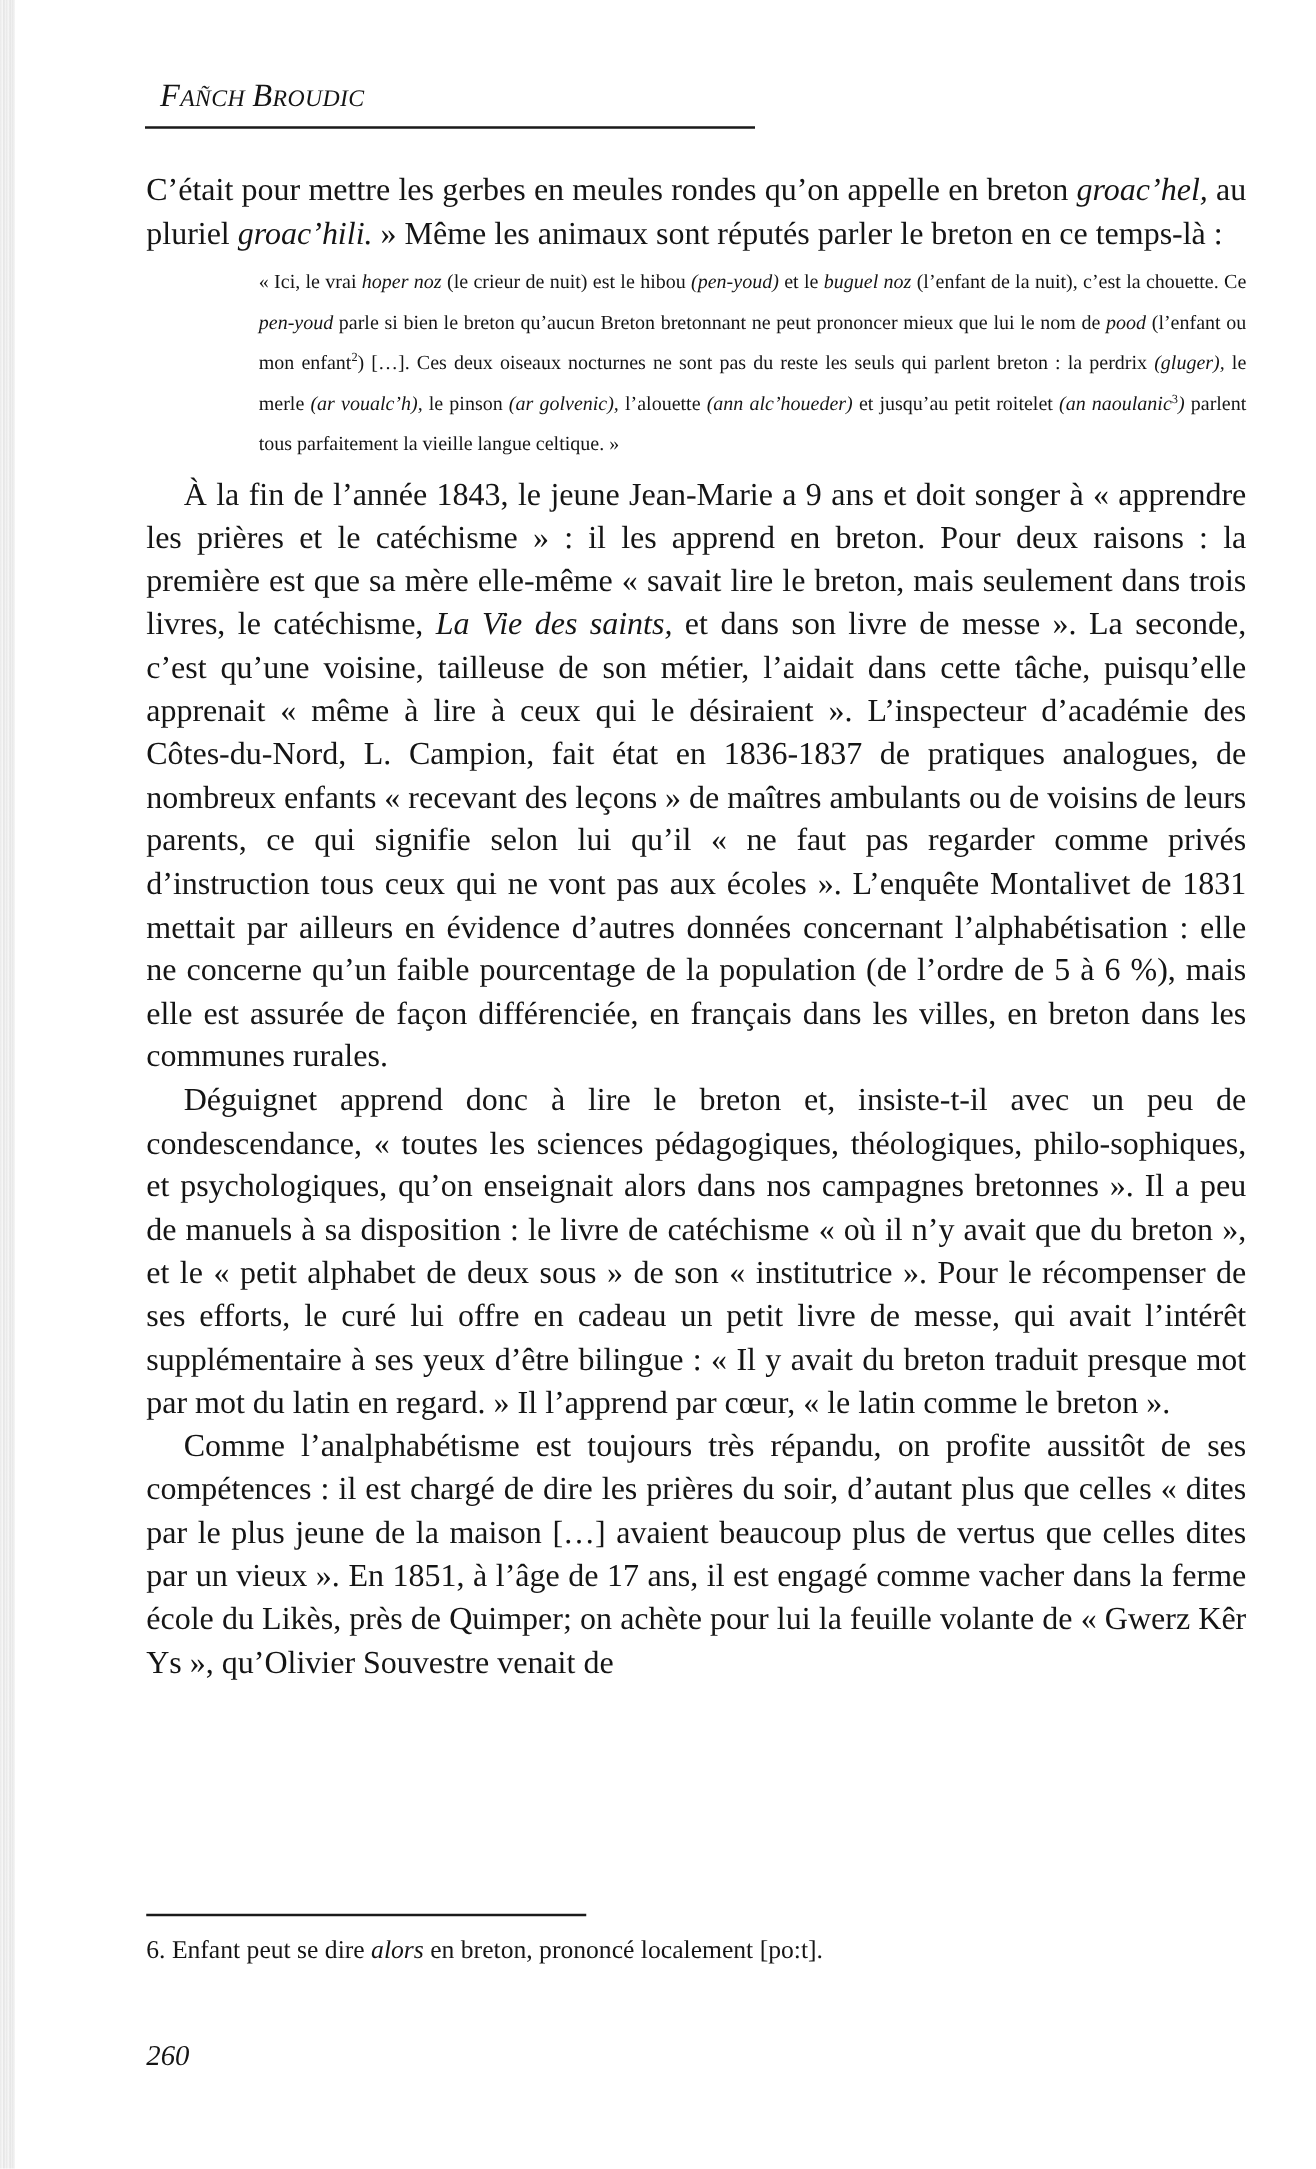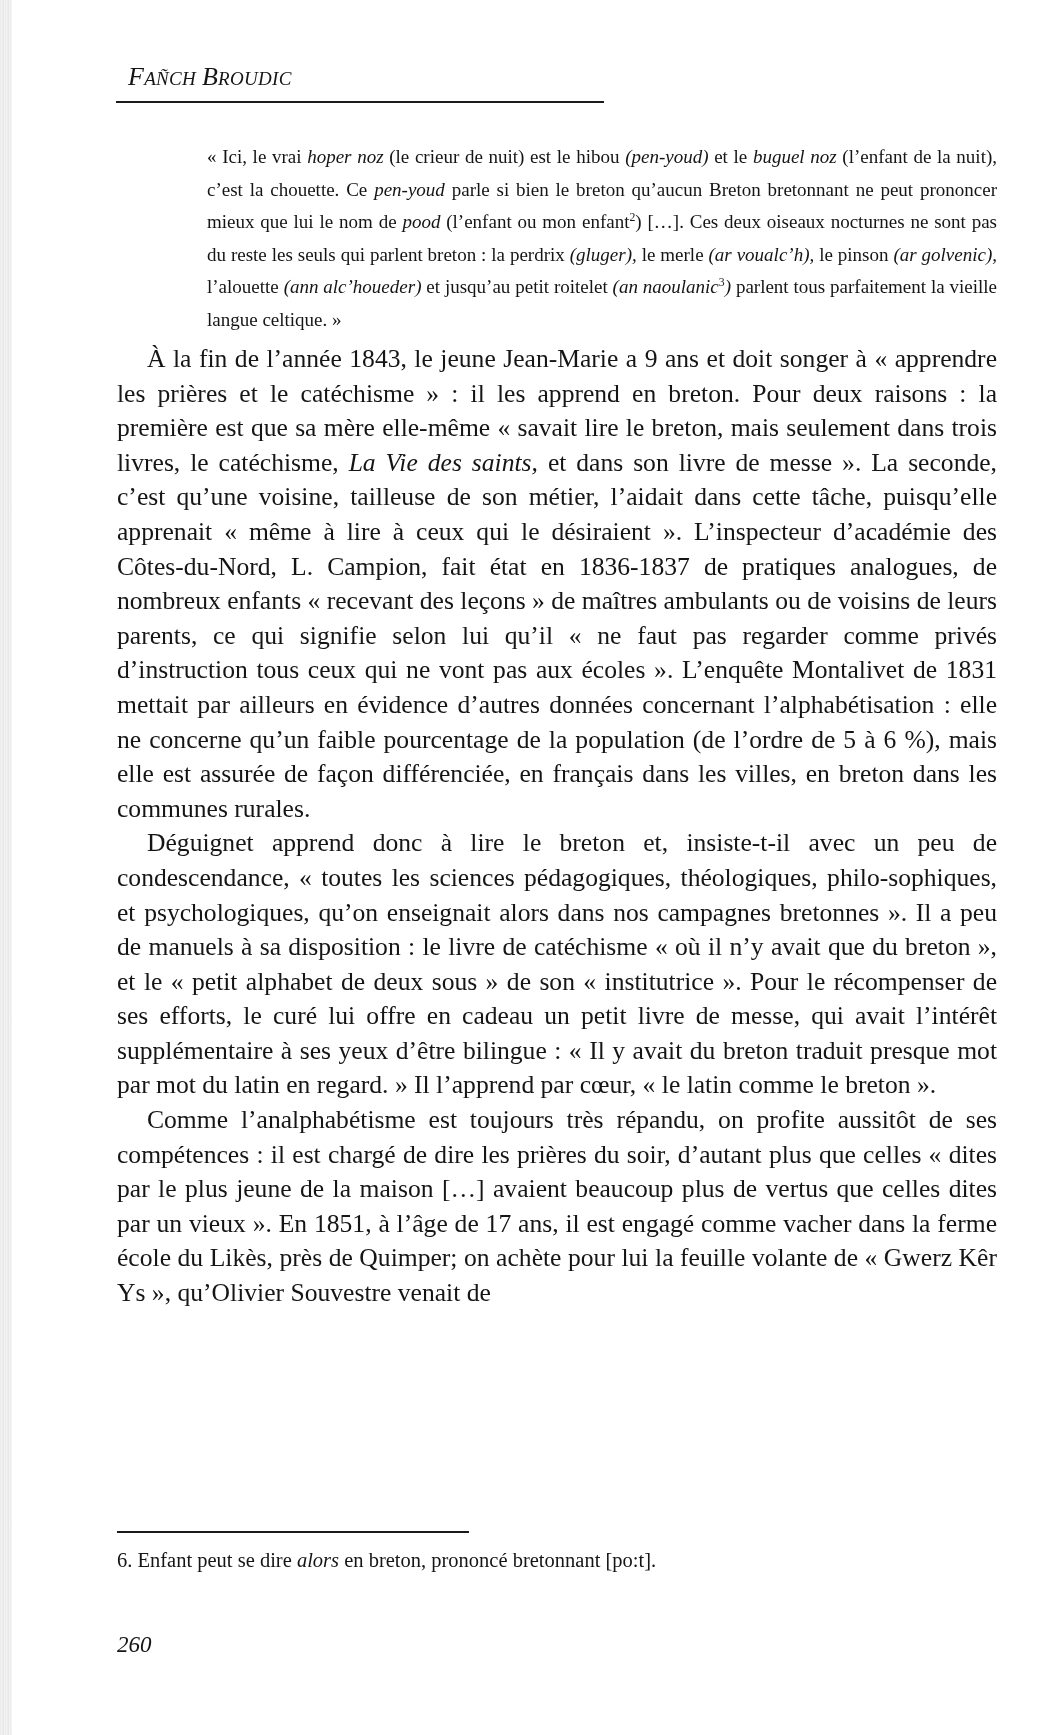--- a/index.html
+++ b/index.html
@@ -22,21 +22,21 @@
     position: absolute; left: 116px; top: 101px; width: 488px; height: 2px;
     background: #1a1a1a;
   }
   .body-text {
     position: absolute; left: 117px; top: 135px; width: 880px;
     font-size: 25.6px; line-height: 34.6px; text-align: justify;
   }
   .body-text p { margin: 0; }
   .body-text p.indent { text-indent: 30px; }
   .quote {
-    margin: 6px 0 6px 90px; font-size: 19px; line-height: 32.5px;
+    margin: 6px 0 6px 90px; font-size: 16px; line-height: 32.5px;
     text-align: justify;
   }
   .quote + p { margin-top: 4px; }
   i { font-style: italic; }
   sup { font-size: 0.62em; vertical-align: 0.6em; line-height: 0; }
   .foot-rule {
     position: absolute; left: 117px; top: 1531px; width: 352px; height: 2px;
     background: #1a1a1a;
   }
   .footnotes {
@@ -54,24 +54,25 @@
 
 <div class="scan-edge"></div>
 
 <div class="running-head">
   <span class="cap">F</span><span style="font-size:19px;">AÑCH</span>
   <span class="cap">B</span><span style="font-size:19px;">ROUDIC</span>
 </div>
 <div class="head-rule"></div>
 
 <div class="body-text" id="main-text">
+    <p class=""><span>C’était pour mettre les gerbes en meules rondes qu’on appelle en breton </span><i>groac’hel,</i><span> au pluriel </span><i>groac’hili.</i><span> » Même les animaux sont réputés parler le breton en ce temps-là :</span></p>
     <blockquote class="quote"><span>« Ici, le vrai </span><i>hoper noz</i><span> (le crieur de nuit) est le hibou </span><i>(pen-youd)</i><span> et le </span><i>buguel noz</i><span> (l’enfant de la nuit), c’est la chouette. Ce </span><i>pen-youd</i><span> parle si bien le breton qu’aucun Breton bretonnant ne peut prononcer mieux que lui le nom de </span><i>pood</i><span> (l’enfant ou mon enfant</span><sup>2</sup><span>) […]. Ces deux oiseaux nocturnes ne sont pas du reste les seuls qui parlent breton : la perdrix </span><i>(gluger),</i><span> le merle </span><i>(ar voualc’h),</i><span> le pinson </span><i>(ar golvenic),</i><span> l’alouette </span><i>(ann alc’houeder)</i><span> et jusqu’au petit roitelet </span><i>(an naoulanic</i><sup>3</sup><i>)</i><span> parlent tous parfaitement la vieille langue celtique. »</span></blockquote>
     <p class=" indent"><span>À la fin de l’année 1843, le jeune Jean-Marie a 9 ans et doit songer à « apprendre les prières et le catéchisme » : il les apprend en breton. Pour deux raisons : la première est que sa mère elle-même « savait lire le breton, mais seulement dans trois livres, le catéchisme, </span><i>La Vie des saints,</i><span> et dans son livre de messe ». La seconde, c’est qu’une voisine, tailleuse de son métier, l’aidait dans cette tâche, puisqu’elle apprenait « même à lire à ceux qui le désiraient ». L’inspecteur d’académie des Côtes-du-Nord, L. Campion, fait état en 1836-1837 de pratiques analogues, de nombreux enfants « recevant des leçons » de maîtres ambulants ou de voisins de leurs parents, ce qui signifie selon lui qu’il « ne faut pas regarder comme privés d’instruction tous ceux qui ne vont pas aux écoles ». L’enquête Montalivet de 1831 mettait par ailleurs en évidence d’autres données concernant l’alphabétisation : elle ne concerne qu’un faible pourcentage de la population (de l’ordre de 5 à 6 %), mais elle est assurée de façon différenciée, en français dans les villes, en breton dans les communes rurales.</span></p>
     <p class=" indent"><span>Déguignet apprend donc à lire le breton et, insiste-t-il avec un peu de condescendance, « toutes les sciences pédagogiques, théologiques, philo-sophiques, et psychologiques, qu’on enseignait alors dans nos campagnes bretonnes ». Il a peu de manuels à sa disposition : le livre de catéchisme « où il n’y avait que du breton », et le « petit alphabet de deux sous » de son « institutrice ». Pour le récompenser de ses efforts, le curé lui offre en cadeau un petit livre de messe, qui avait l’intérêt supplémentaire à ses yeux d’être bilingue : « Il y avait du breton traduit presque mot par mot du latin en regard. » Il l’apprend par cœur, « le latin comme le breton ».</span></p>
     <p class=" indent"><span>Comme l’analphabétisme est toujours très répandu, on profite aussitôt de ses compétences : il est chargé de dire les prières du soir, d’autant plus que celles « dites par le plus jeune de la maison […] avaient beaucoup plus de vertus que celles dites par un vieux ». En 1851, à l’âge de 17 ans, il est engagé comme vacher dans la ferme école du Likès, près de Quimper; on achète pour lui la feuille volante de « Gwerz Kêr Ys », qu’Olivier Souvestre venait de</span></p>
   </div>
 
 <div class="foot-rule"></div>
 <div class="footnotes" id="footnotes">
-    <div><span>6. Enfant peut se dire </span><i>alors</i><span> en breton, prononcé bretonnant [po:t].</span></div>
+    <div><span>6. Enfant peut se dire </span><i>alors</i><span> en breton, prononcé localement [po:t].</span></div>
   </div>
 
 <div class="page-number">260</div>
 
 </body></html>

